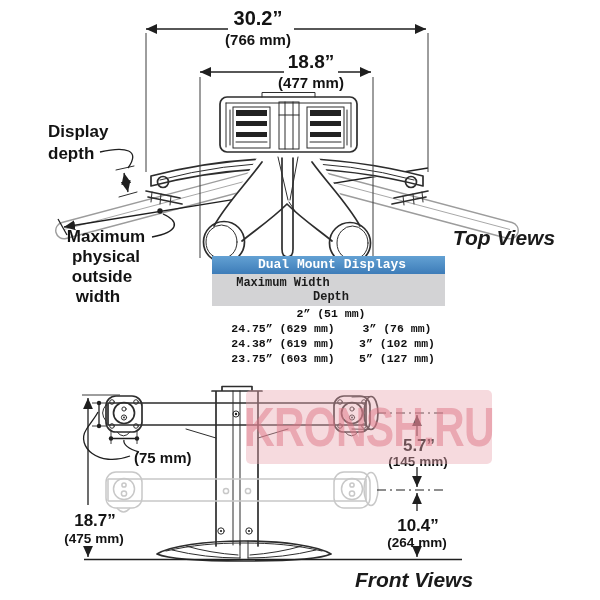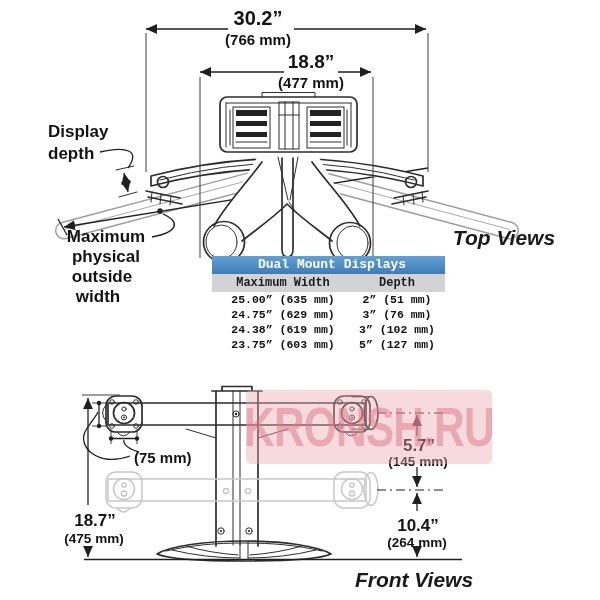--- a/index.html
+++ b/index.html
@@ -25,21 +25,21 @@
   .dfr{font-size:17px;font-weight:bold;}
   .dfr2{font-size:13.5px;font-weight:bold;}
   .lbl{font-size:17px;font-weight:bold;}
   .cap{font-size:21px;font-weight:bold;font-style:italic;fill:#1a1a1a;}
 
   
   .spec-table{position:absolute;left:212px;top:256px;width:233px;z-index:4;font-family:Liberation Mono, monospace;}
   .tbl-header{background:linear-gradient(180deg,#63a1d3 0%,#3d7cb8 100%);
               color:#fff;font-weight:bold;font-size:13px;padding:1px 0 2px 7px;}
   .tbl-sub{background:#d3d3d5;display:flex;font-size:12px;font-weight:bold;
-           color:#1c1c1c;padding:2px 0 2px 5px;}
+           color:#1c1c1c;padding:2px 0 2px 5px;flex-direction:column;}
   .tbl-row{display:flex;font-size:11.5px;font-weight:bold;color:#111;padding:1px 0 1px 5px;}
   .c1{width:132px;flex:none;}
   .c2{flex:1;}
 
   
   .watermark{position:absolute;left:246px;top:390px;width:246px;height:74px;
              border-radius:5px;background:rgba(234,167,177,0.42);z-index:3;
              display:flex;align-items:center;justify-content:center;pointer-events:none;}
   .watermark span{font-weight:800;font-size:50px;letter-spacing:-1px;white-space:nowrap;
              color:rgba(221,118,133,0.50);transform:scale(0.85,1.12);}
@@ -266,21 +266,20 @@
   </g>
 </svg>
 
 <div class="spec-table">
   <div class="tbl-header">Dual Mount Displays</div>
   <div class="tbl-sub">
     <span class="c1">Maximum Width</span>
     <span class="c2">Depth</span>
   </div>
   <div class="tbl-row">
-    <span class="c1">25.00” (635 mm)</span>
     <span class="c2">2” (51 mm)</span>
   </div>
   <div class="tbl-row">
     <span class="c1">24.75” (629 mm)</span>
     <span class="c2">3” (76 mm)</span>
   </div>
   <div class="tbl-row">
     <span class="c1">24.38” (619 mm)</span>
     <span class="c2">3” (102 mm)</span>
   </div>

